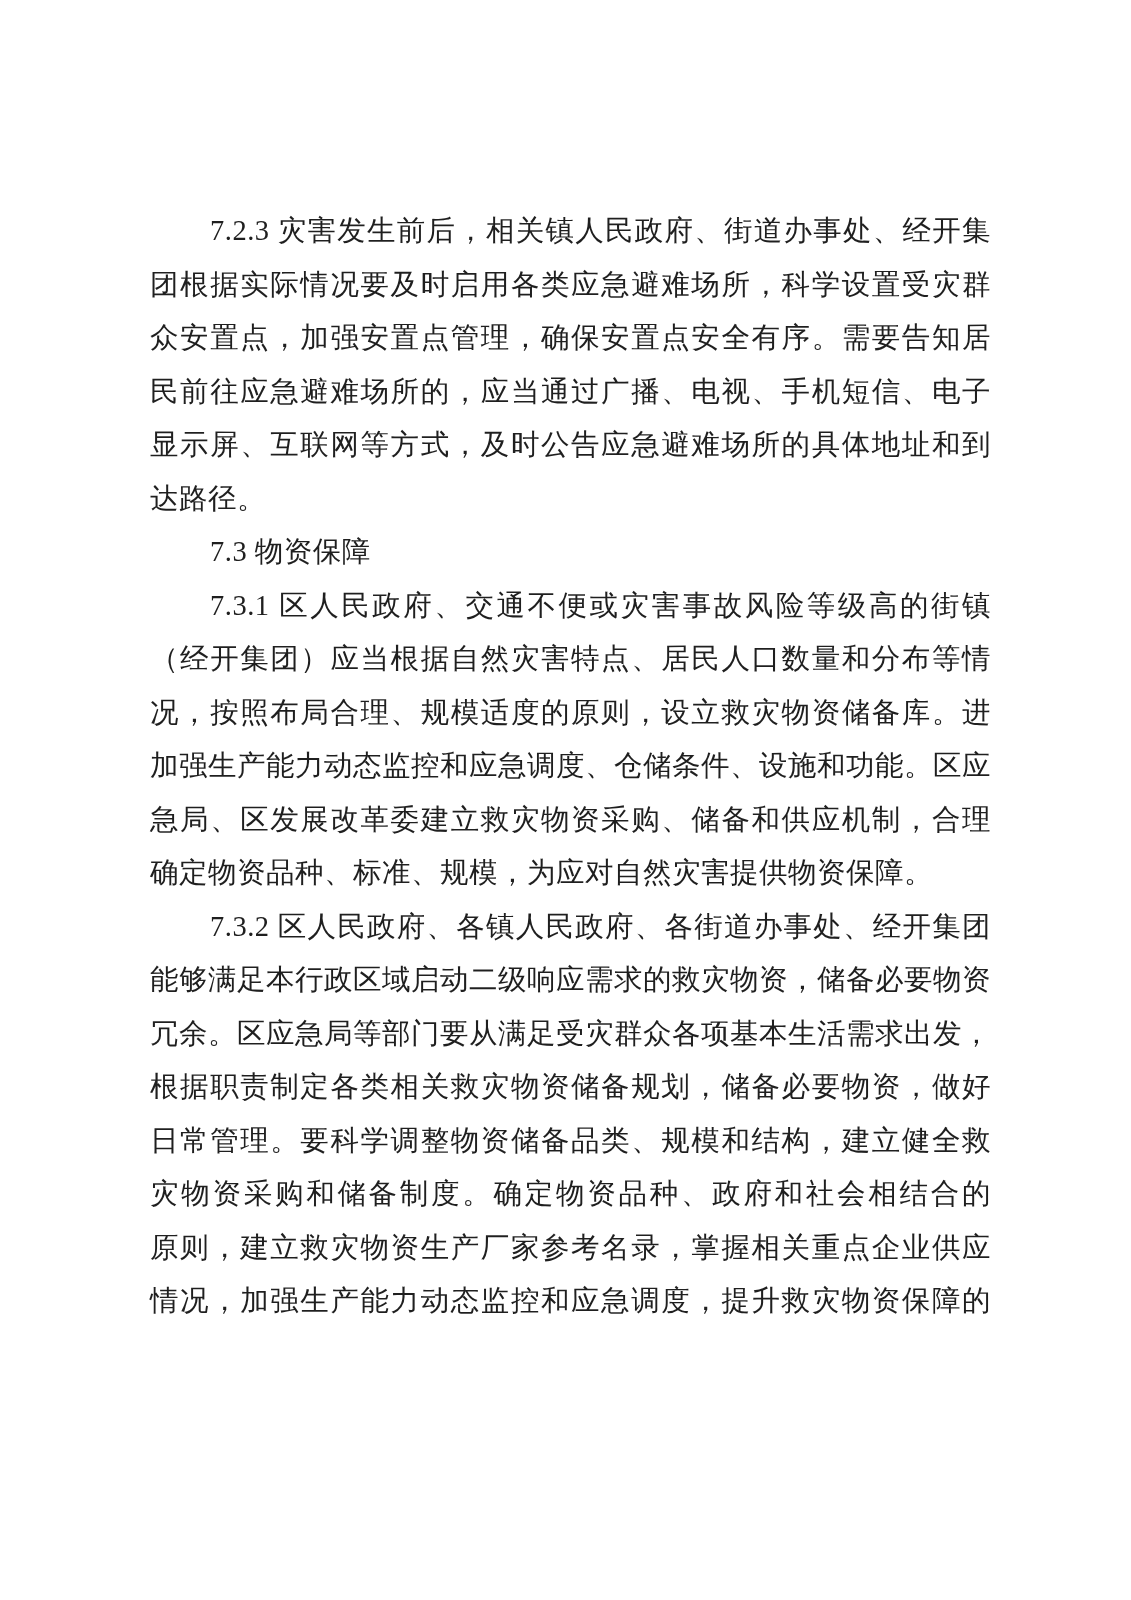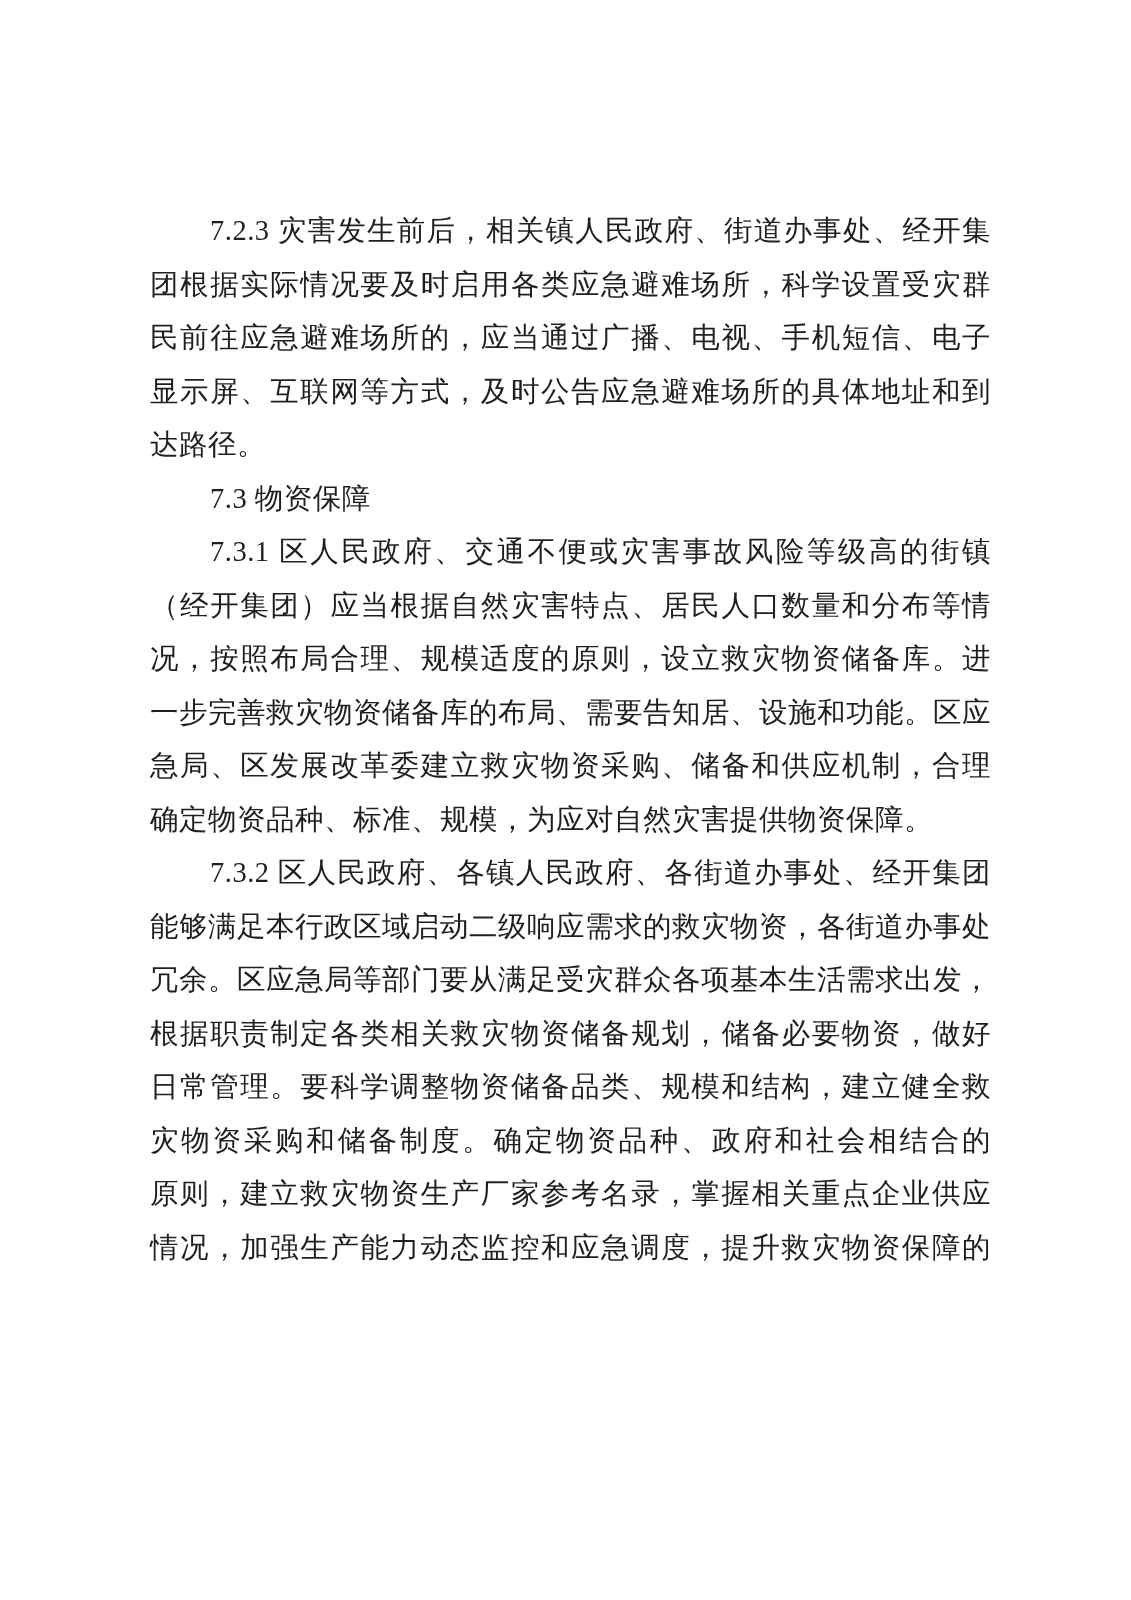--- a/index.html
+++ b/index.html
@@ -52,32 +52,33 @@
     letter-spacing: 4px;
   }
 </style>
 </head>
 <body>
 
 <div class="page">
   <div class="textblock">
     <div class="line indent">7.2.3 灾害发生前后，相关镇人民政府、街道办事处、经开集</div>
     <div class="line">团根据实际情况要及时启用各类应急避难场所，科学设置受灾群</div>
+    <div class="line">众安置点，加强安置点管理，确保安置点安全有序。需要告知居</div>
     <div class="line">民前往应急避难场所的，应当通过广播、电视、手机短信、电子</div>
     <div class="line">显示屏、互联网等方式，及时公告应急避难场所的具体地址和到</div>
     <div class="line plain">达路径。</div>
     <div class="line indent heading">7.3 物资保障</div>
     <div class="line indent">7.3.1 区人民政府、交通不便或灾害事故风险等级高的街镇</div>
     <div class="line">（经开集团）应当根据自然灾害特点、居民人口数量和分布等情</div>
     <div class="line">况，按照布局合理、规模适度的原则，设立救灾物资储备库。进</div>
-    <div class="line">一步完善救灾物资储备库的布局、需要告知居、设施和功能。区应</div>
+    <div class="line">加强生产能力动态监控和应急调度、仓储条件、设施和功能。区应</div>
     <div class="line">急局、区发展改革委建立救灾物资采购、储备和供应机制，合理</div>
     <div class="line plain">确定物资品种、标准、规模，为应对自然灾害提供物资保障。</div>
     <div class="line indent">7.3.2 区人民政府、各镇人民政府、各街道办事处、经开集团</div>
-    <div class="line">能够满足本行政区域启动二级响应需求的救灾物资，各街道办事处</div>
+    <div class="line">能够满足本行政区域启动二级响应需求的救灾物资，储备必要物资</div>
     <div class="line">冗余。区应急局等部门要从满足受灾群众各项基本生活需求出发，</div>
     <div class="line">根据职责制定各类相关救灾物资储备规划，储备必要物资，做好</div>
     <div class="line">日常管理。要科学调整物资储备品类、规模和结构，建立健全救</div>
     <div class="line">灾物资采购和储备制度。确定物资品种、政府和社会相结合的</div>
     <div class="line">原则，建立救灾物资生产厂家参考名录，掌握相关重点企业供应</div>
     <div class="line">情况，加强生产能力动态监控和应急调度，提升救灾物资保障的</div>
   </div>
   <div class="footer">– 33 –</div>
 </div>
 

